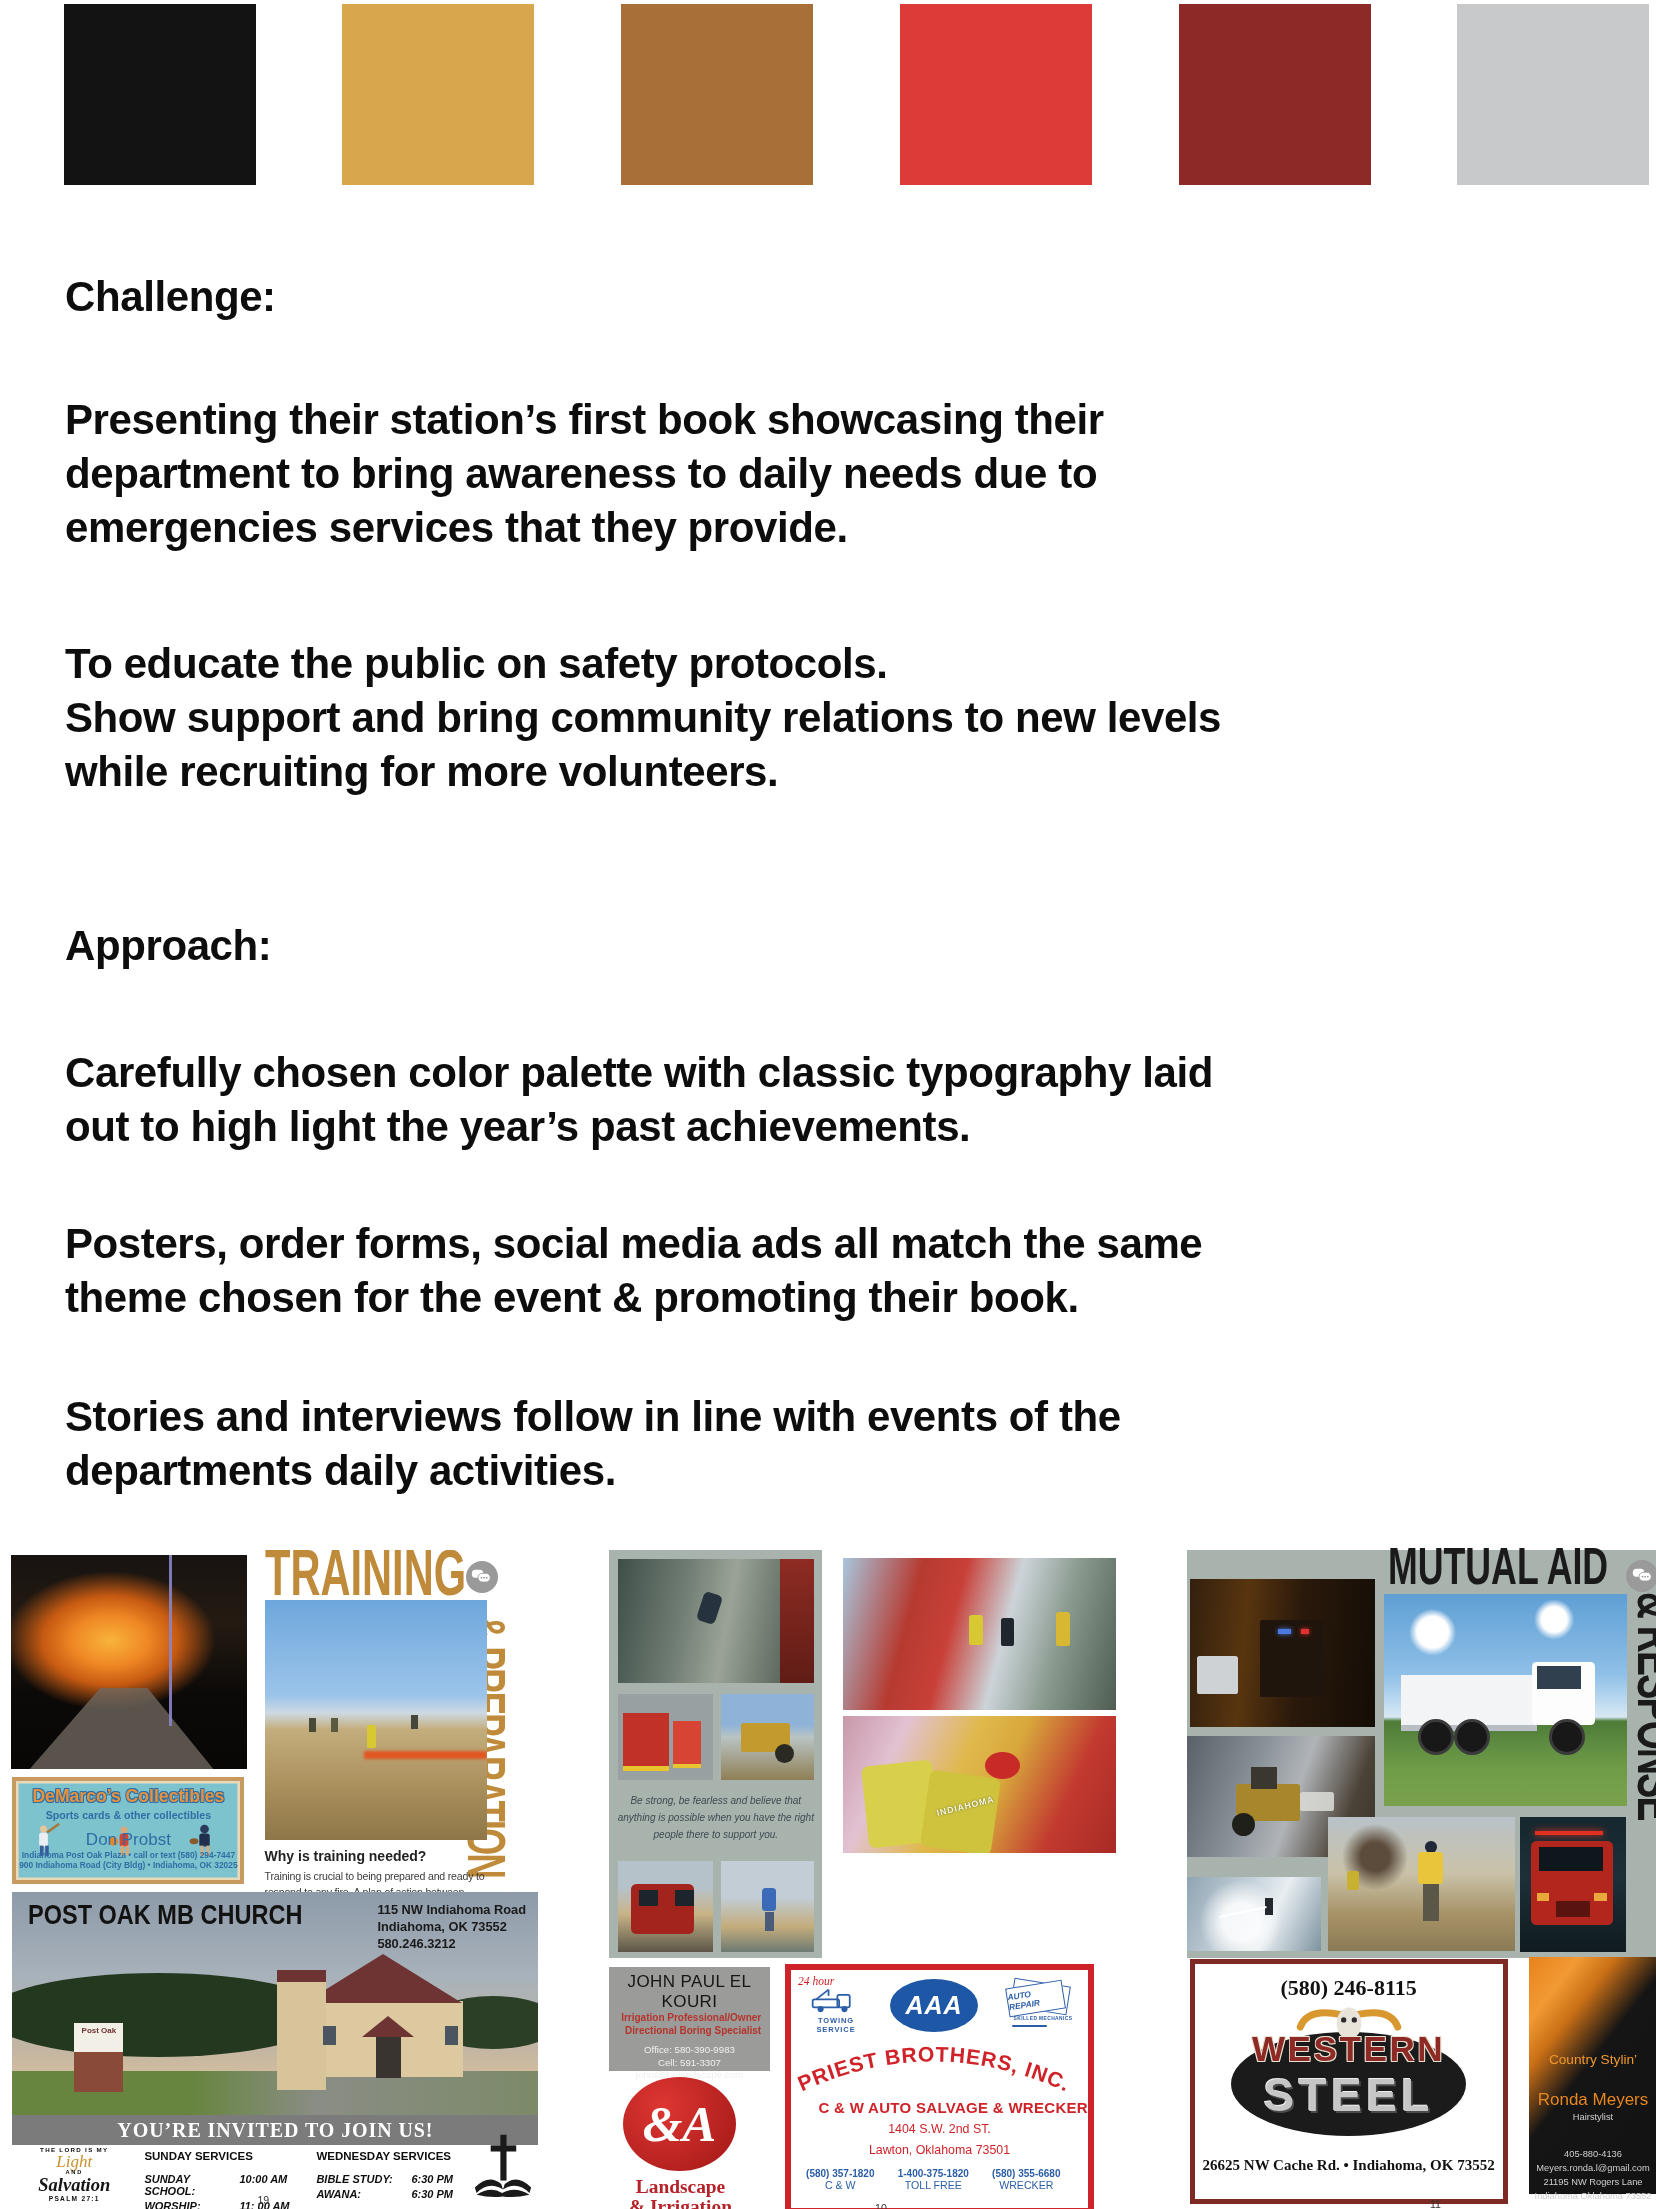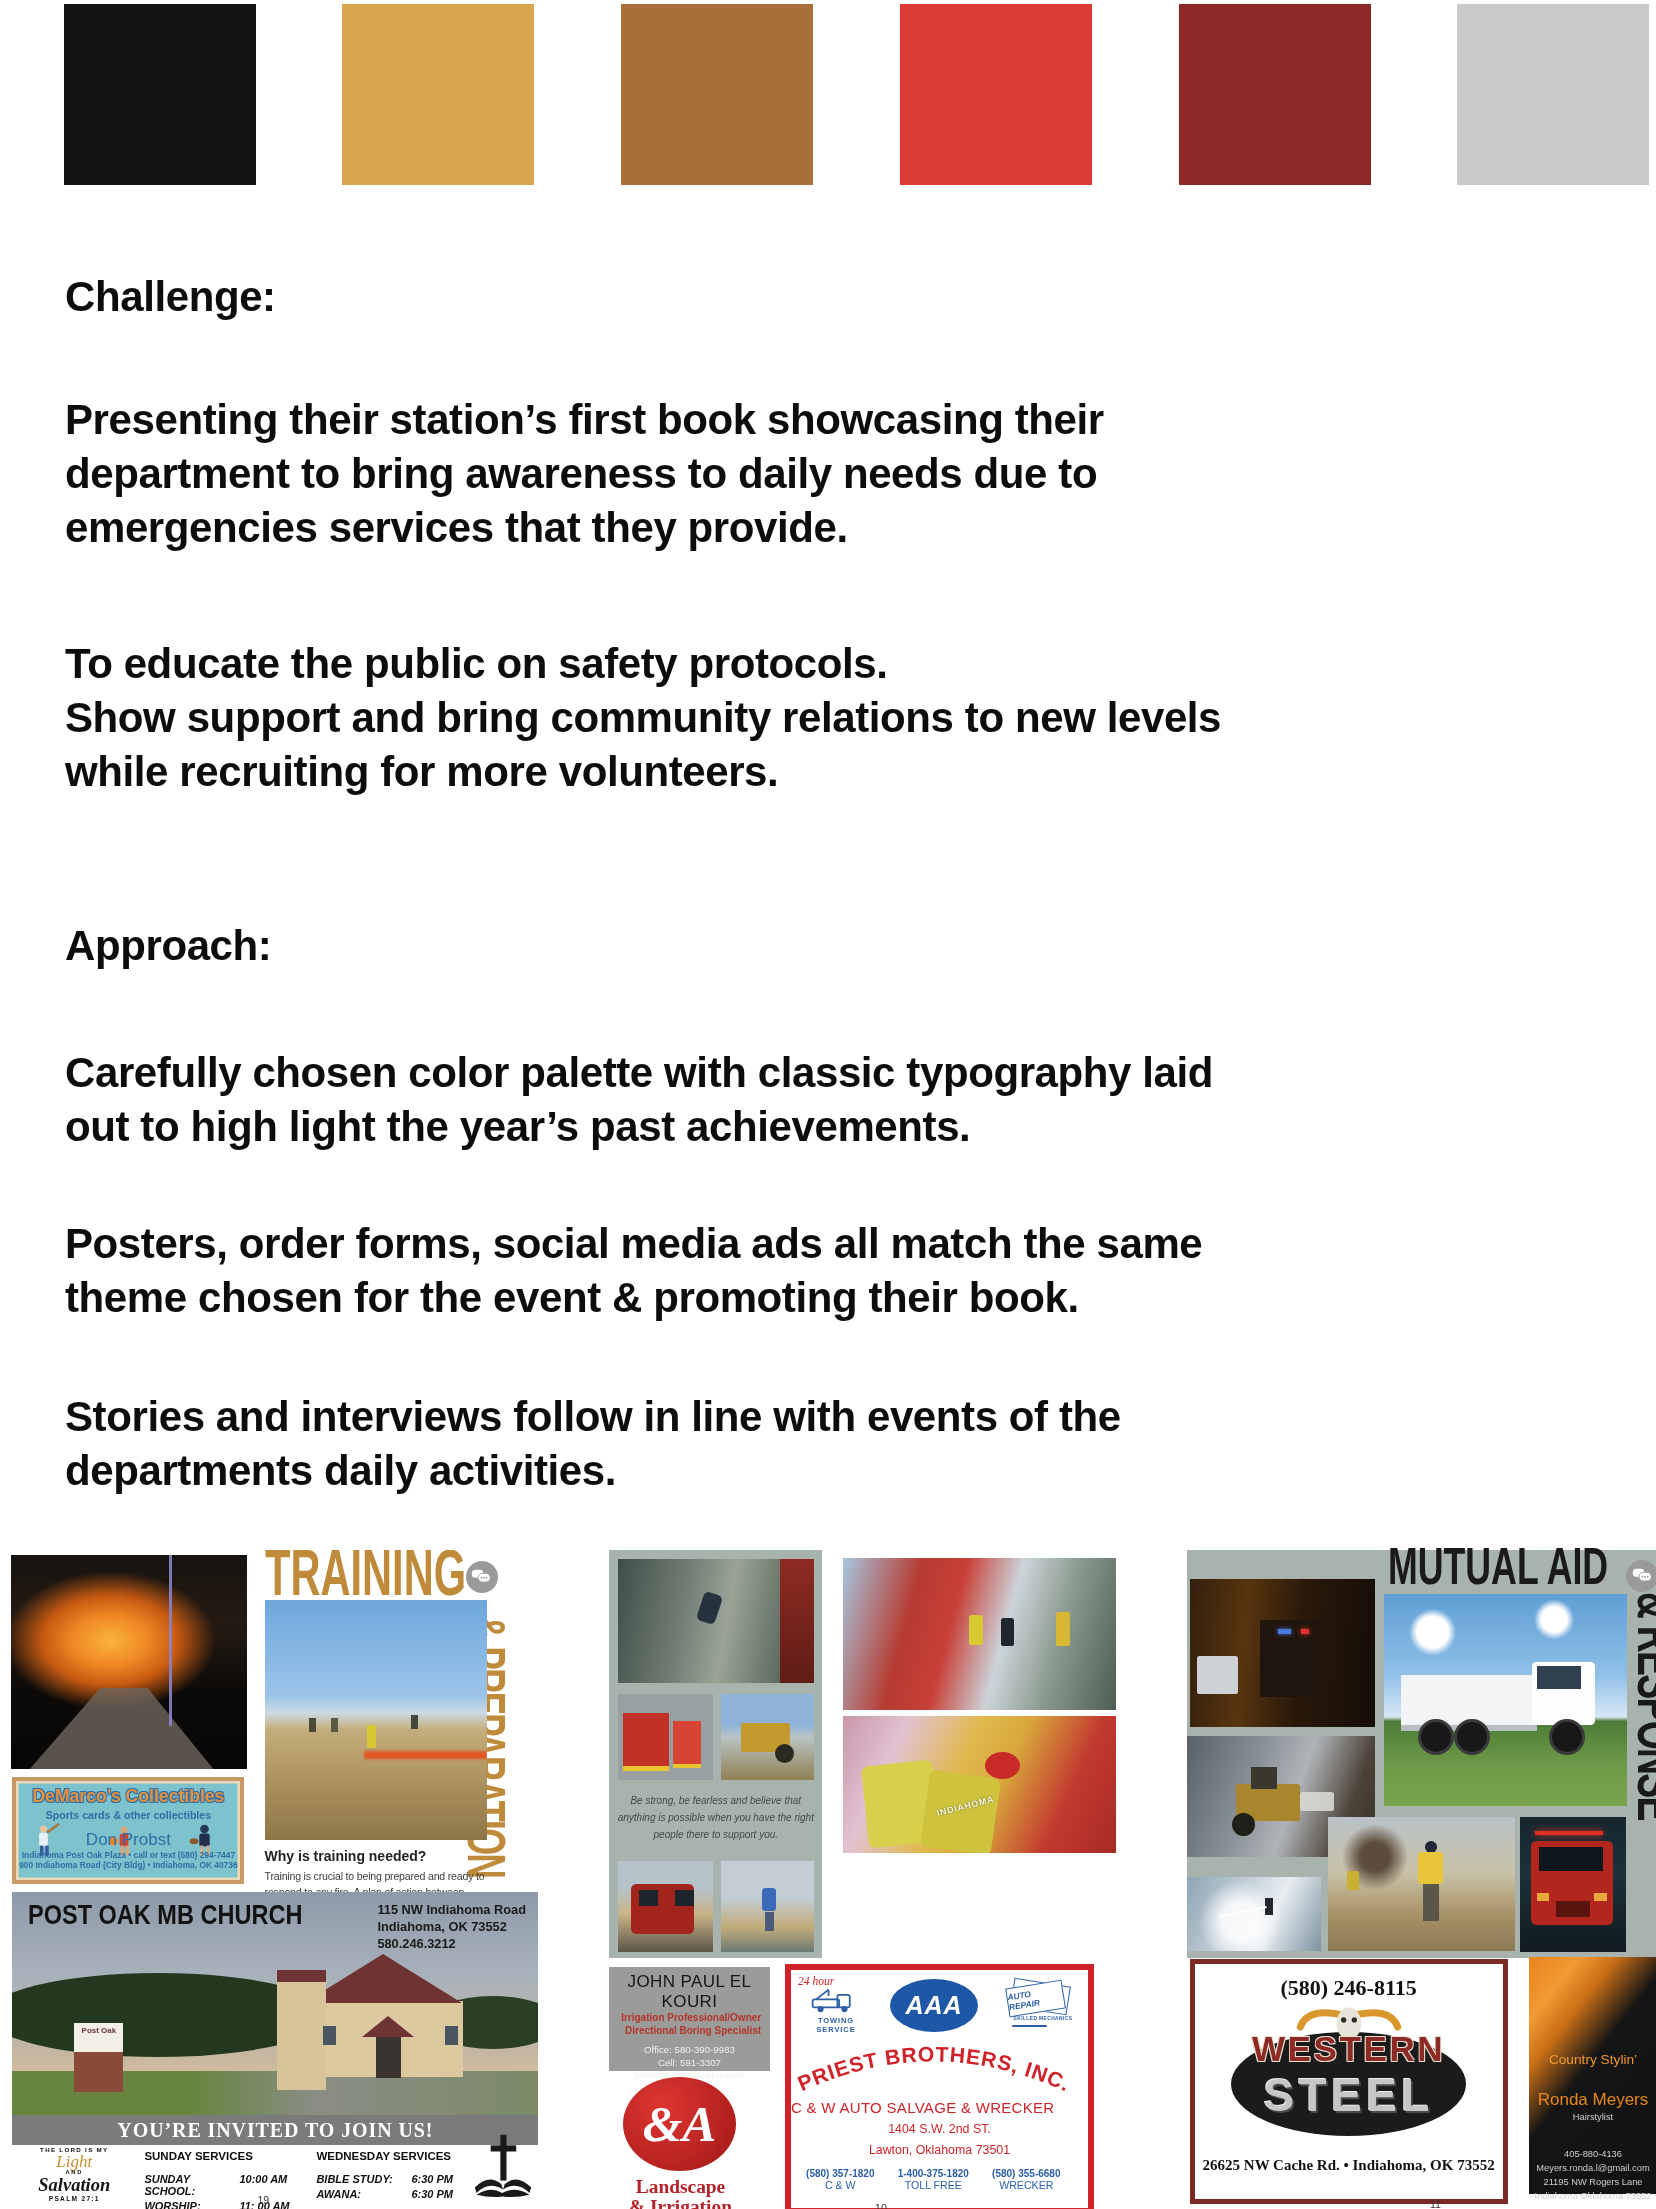--- a/index.html
+++ b/index.html
@@ -49,21 +49,21 @@
   .ek-name{font-size:17px;color:#161616;letter-spacing:0.4px;}
   .ek-role{font-size:10px;font-weight:700;color:#b5342c;text-align:right;padding-right:8.8px;line-height:12.4px;}
   .ek-contact{font-size:9.7px;color:#f0f0ee;line-height:12.4px;margin-top:7px;}
   .oval-logo{border-radius:50%;background:radial-gradient(circle at 35% 30%,#de3632,#b01f1d 75%);display:flex;align-items:center;justify-content:center;}
   .oval-mono{font-family:"Liberation Serif",serif;font-style:italic;font-weight:700;font-size:51px;color:#fff;}
   .ls-name{font-family:"Liberation Serif",serif;font-weight:700;font-size:19.4px;line-height:22px;color:#b5222a;text-align:center;}
   
   .priest{background:#fff;border:6.2px solid #cf2329;}
   .pr-red{color:#cf2329;}
   .pr-blue{color:#2b5ea7;}
-  .pr-sub{font-size:15px;font-weight:400;text-align:left;letter-spacing:0.3px;}
+  .pr-sub{font-size:15px;font-weight:700;text-align:right;letter-spacing:0.3px;}
   .pr-addr{font-size:12.4px;text-align:center;}
   .pr-phone{font-size:10px;font-weight:700;text-align:center;}
   .pr-plabel{font-size:10.6px;text-align:center;}
   
   .western{background:#fff;border:5.3px solid #7d2a24;text-align:center;}
   .ws-phone{font-family:"Liberation Serif",serif;font-weight:700;font-size:22px;color:#111;}
   .ws-addr{font-family:"Liberation Serif",serif;font-weight:700;font-size:15px;color:#111;}
   .ws-logo{position:relative;width:256px;height:139px;margin:5.3px auto 0;}
   .ws-ellipse{position:absolute;left:10.6px;top:26.5px;width:235px;height:104px;border-radius:50%;background:#1b1b1b;}
   .ws-top{position:absolute;left:0;top:23px;width:100%;font-size:35px;font-weight:700;letter-spacing:2.6px;color:#8e2a26;
@@ -164,21 +164,21 @@
         <g>
             <circle cx="210" cy="8" r="5" fill="#2a3a5a"></circle>
             <rect x="204" y="13" width="12" height="15" rx="3" fill="#22304e"></rect>
             <rect x="205" y="27" width="4" height="12" fill="#c8b090"></rect>
             <rect x="212" y="27" width="4" height="12" fill="#c8b090"></rect>
             <ellipse cx="198" cy="22" rx="5" ry="3.5" fill="#8a5a2a"></ellipse>
           </g>
       </svg>
       <div class="dm-owner abs" style="left:0;top:49px;width:100%">Don Probst</div>
       <div class="dm-contact abs" style="left:0;top:69px;width:100%">Indiahoma Post Oak Plaza  •  call or text (580) 294-7447</div>
-      <div class="dm-contact abs" style="left:0;top:79px;width:100%">900 Indiahoma Road (City Bldg)  •  Indiahoma, OK 40736</div>
+      <div class="dm-contact abs" style="left:0;top:79px;width:100%">900 Indiahoma Road (City Bldg)  •  Indiahoma, OK 32025</div>
     </div>
 
     <div class="church abs" style="left:1.8px;top:342px;width:526px;height:317px">
       <div class="church-photo">
         <div class="abs" style="left:-26.5px;top:81px;width:344px;height:84px;background:#24381f;border-radius:50%"></div>
         <div class="abs" style="left:415px;top:104px;width:132px;height:53px;background:#2a3f26;border-radius:50%"></div>
         <div class="abs" style="left:0;bottom:0;width:100%;height:44px;background:linear-gradient(90deg,#67853f 0%,#67853f 34%,#8a8d85 58%,#7c8a68 100%)"></div>
         <div class="abs" style="left:265px;top:53px;width:212px;height:132px">
           <div class="abs" style="left:26.5px;top:56px;width:159px;height:76px;background:#ddc9a0"></div>
           <div class="abs" style="left:26.5px;top:8.8px;width:0;height:0;border-left:79px solid transparent;border-right:79px solid transparent;border-bottom:49px solid #6e3433"></div>

